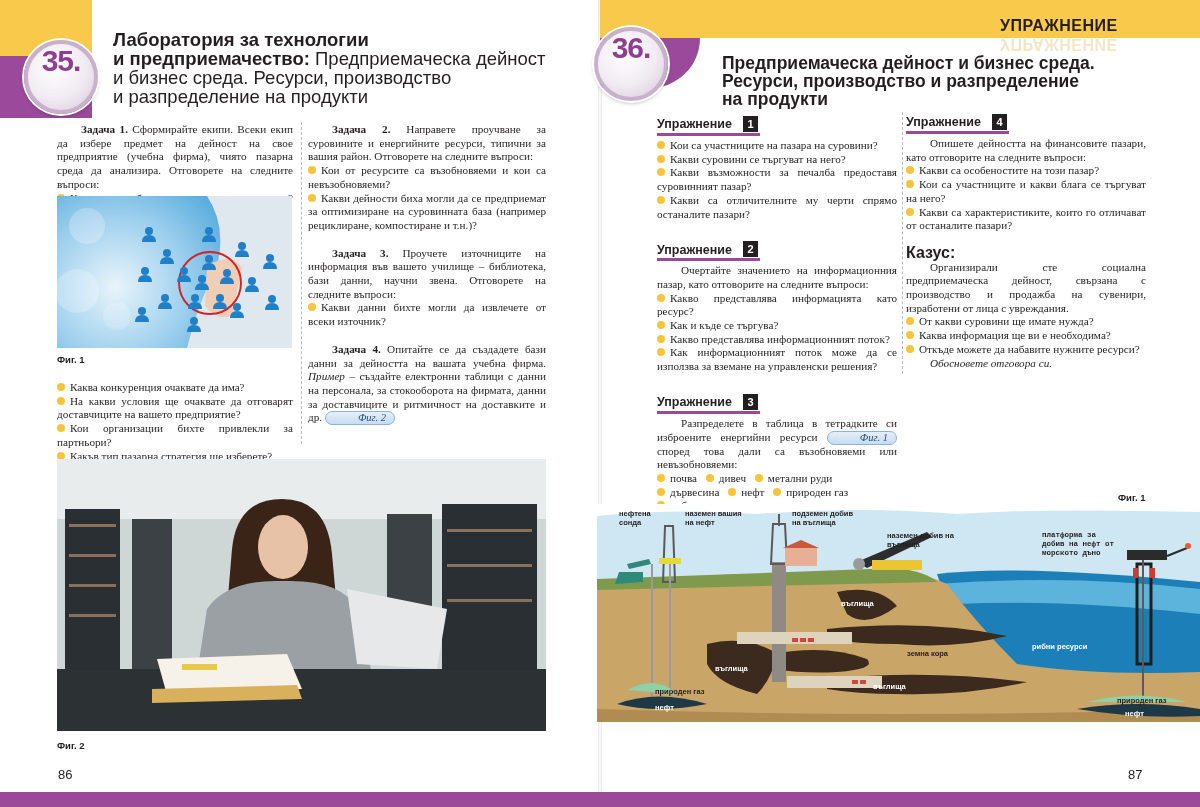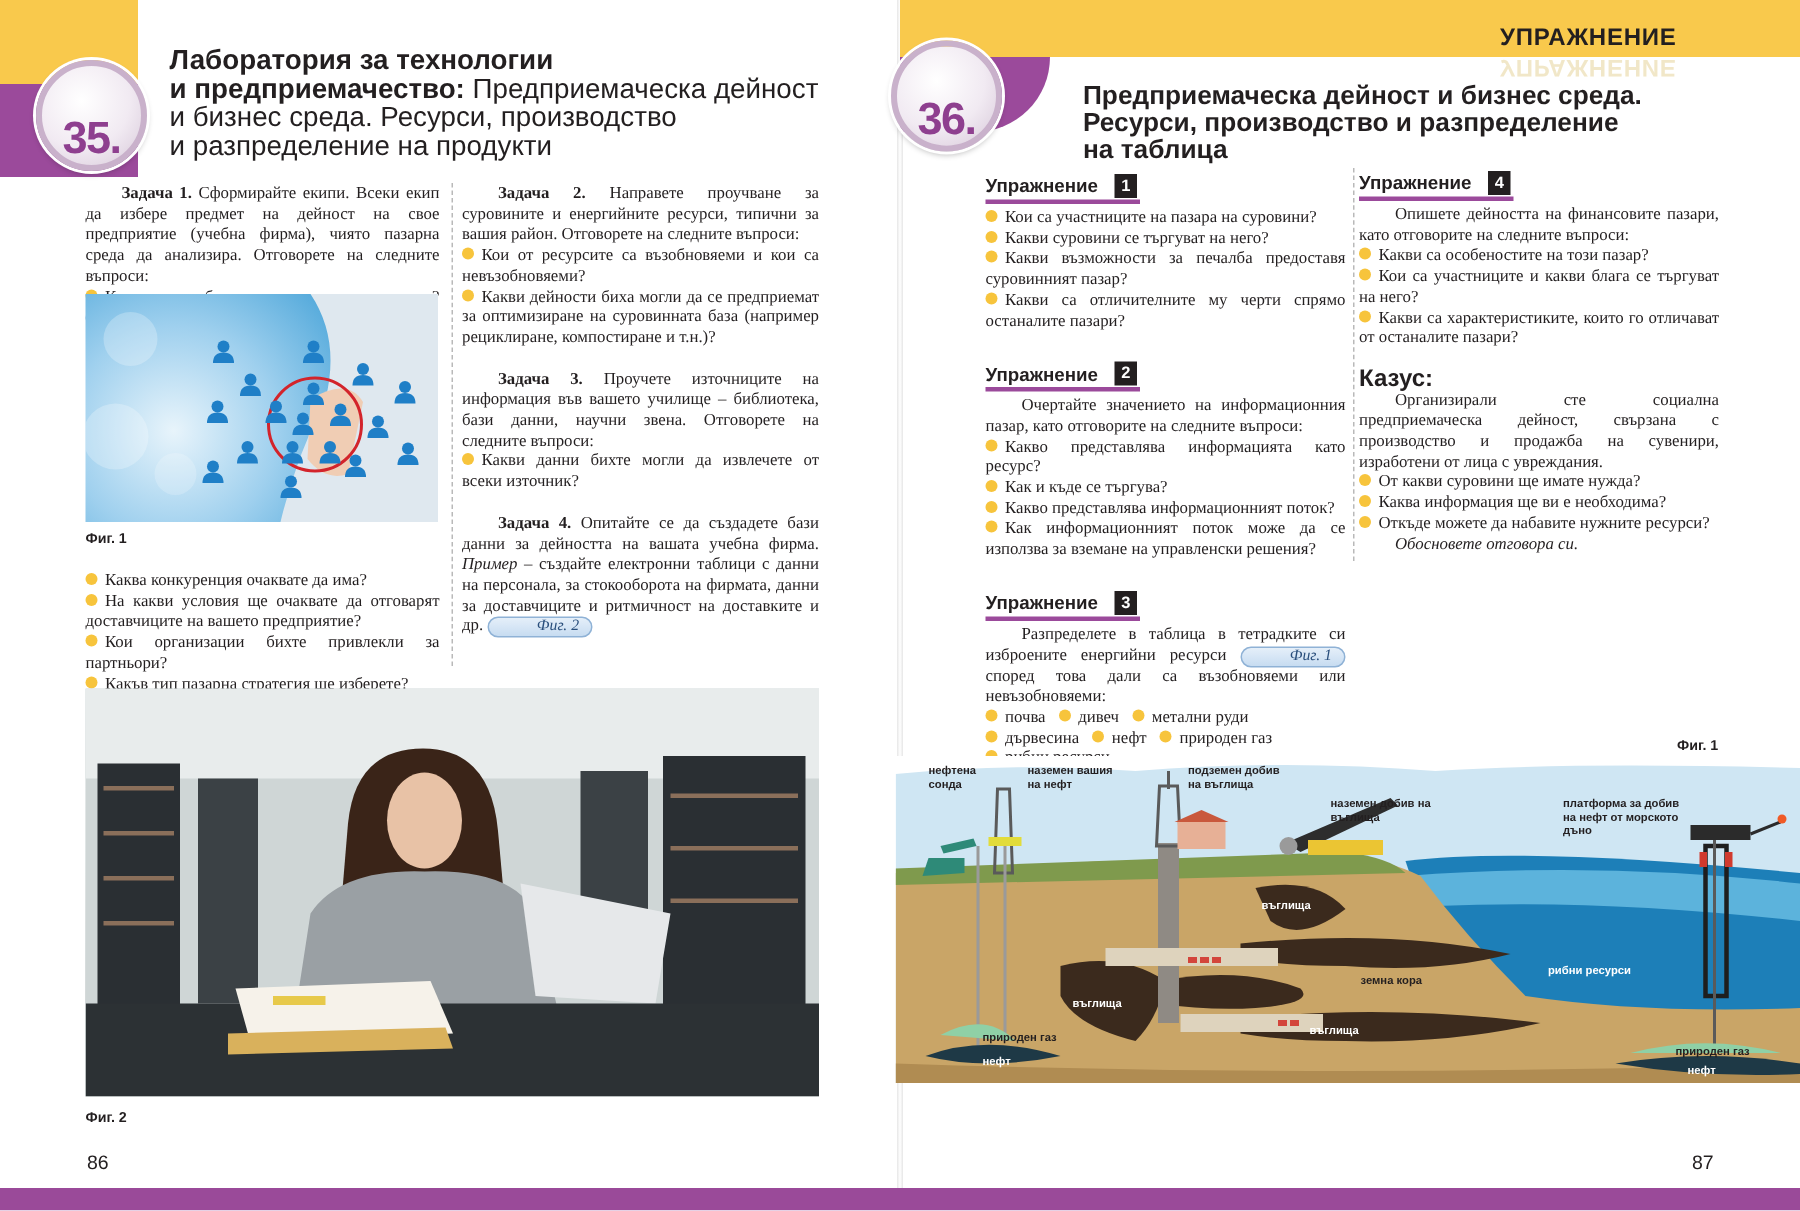--- a/index.html
+++ b/index.html
@@ -5,21 +5,21 @@
   * { box-sizing: border-box; margin: 0; padding: 0; }
   html, body { width: 1200px; height: 807px; overflow: hidden; background: #ffffff; }
   body { position: relative; font-family: "Liberation Serif", serif; color: #231f20; }
 
   
   .left-yellow { position: absolute; left: 0; top: 0; width: 92px; height: 56px; background: #f9c94c; }
   .left-purple { position: absolute; left: 0; top: 56px; width: 92px; height: 62px; background: #9b4a9b; }
   .badge { position: absolute; width: 74px; height: 74px; border-radius: 50%;
            background: radial-gradient(circle at 40% 35%, #ffffff 0%, #f1eaf2 55%, #d6c7d8 100%);
            border: 4px solid #c9b1cb; box-shadow: 0 0 0 2px #ffffff, 0 2px 4px rgba(0,0,0,0.3);
-           display: flex; align-items: flex-end; justify-content: center; }
+           display: flex; align-items: flex-start; justify-content: center; }
   .badge span { font-family: "Liberation Sans", sans-serif; font-weight: bold; font-size: 30px; color: #8e3f8f; letter-spacing: -1px; }
   .badge-left { left: 24px; top: 40px; }
   .left-title { position: absolute; left: 113px; top: 30px; width: 440px; font-family: "Liberation Sans", sans-serif;
                 font-size: 18.5px; line-height: 19px; color: #231f20; }
   .left-title b { font-weight: bold; }
 
   
   .right-yellow { position: absolute; left: 600px; top: 0; width: 600px; height: 38px; background: #f9c94c; }
   .right-purple { position: absolute; left: 600px; top: 38px; width: 100px; height: 50px; background: #9b4a9b; border-radius: 0 0 50px 0; }
   .upr-label { position: absolute; left: 1000px; top: 17px; font-family: "Liberation Sans", sans-serif; font-weight: bold;
@@ -173,21 +173,21 @@
 <div class="right-yellow"></div>
 <div class="right-purple"></div>
 <div class="upr-label">УПРАЖНЕНИЕ</div>
 <div class="upr-reflect">УПРАЖНЕНИЕ</div>
 <div class="badge badge-right">
   <span>36.</span>
 </div>
 <div class="right-title">
   <div>Предприемаческа дейност и бизнес среда.</div>
   <div>Ресурси, производство и разпределение</div>
-  <div>на таблица</div>
+  <div>на продукти</div>
 </div>
 
 <div class="col" style="left:657px; top:116px; width:240px;">
   <div>
     <div class="ex-head">
         <span class="t">Упражнение</span>
         <span class="n">1</span>
       </div>
     <p class="bullet"><span class="dot"></span><span>Кои са участниците на пазара на суровини?</span></p>
     <p class="bullet"><span class="dot"></span><span>Какви суровини се търгуват на него?</span></p>
@@ -296,21 +296,21 @@
       <rect x="553" y="64" width="5" height="10" fill="#d13a2e"></rect>
     <path d="M570 52 L590 44" stroke="#2b2b2b" stroke-width="2"></path>
     <circle cx="591" cy="42" r="3" fill="#f05a26"></circle>
     <path d="M490 198 Q540 185 590 198 Z" fill="#8fd0a6"></path>
     <path d="M480 205 Q540 195 603 205 L603 212 Q540 215 480 205 Z" fill="#1e3946"></path>
   </svg>
   <div class="dlabel" style="left:22px; top:5px; width:40px;">нефтена сонда</div>
   <div class="dlabel" style="left:88px; top:5px; width:60px;">наземен вашия на нефт</div>
   <div class="dlabel" style="left:195px; top:5px; width:70px;">подземен добив на въглища</div>
   <div class="dlabel" style="left:290px; top:27px; width:70px;">наземен добив на въглища</div>
-  <div class="dlabel" style="left:445px; top:27px; width:80px;">платформа за добив на нефт от морското дъно</div>
+  <div class="dlabel" style="left:445px; top:27px; width:80px;font-family:Liberation Mono, monospace;">платформа за добив на нефт от морското дъно</div>
   <div class="dlabel w" style="left:244px; top:95px;">въглища</div>
   <div class="dlabel w" style="left:118px; top:160px;">въглища</div>
   <div class="dlabel w" style="left:276px; top:178px;">въглища</div>
   <div class="dlabel" style="left:310px; top:145px;">земна кора</div>
   <div class="dlabel w" style="left:435px; top:138px;">рибни ресурси</div>
   <div class="dlabel" style="left:58px; top:183px;">природен газ</div>
   <div class="dlabel w" style="left:58px; top:199px;">нефт</div>
   <div class="dlabel" style="left:520px; top:192px;">природен газ</div>
   <div class="dlabel w" style="left:528px; top:205px;">нефт</div>
 </div>

